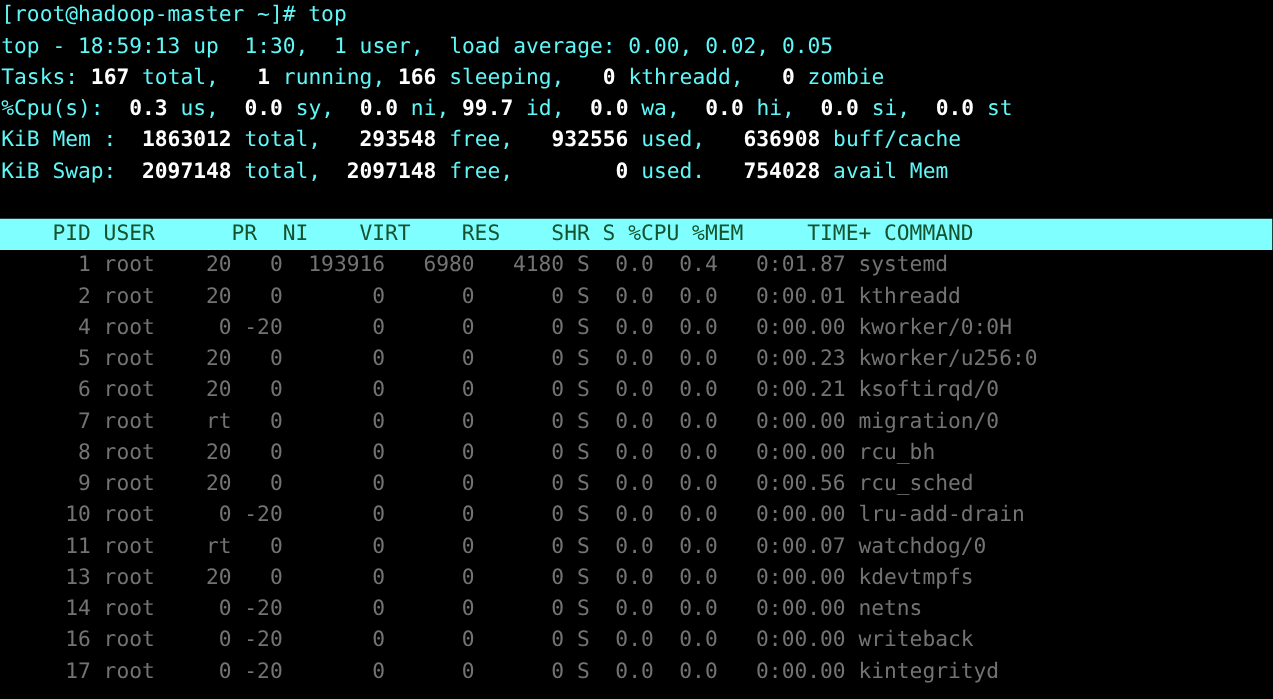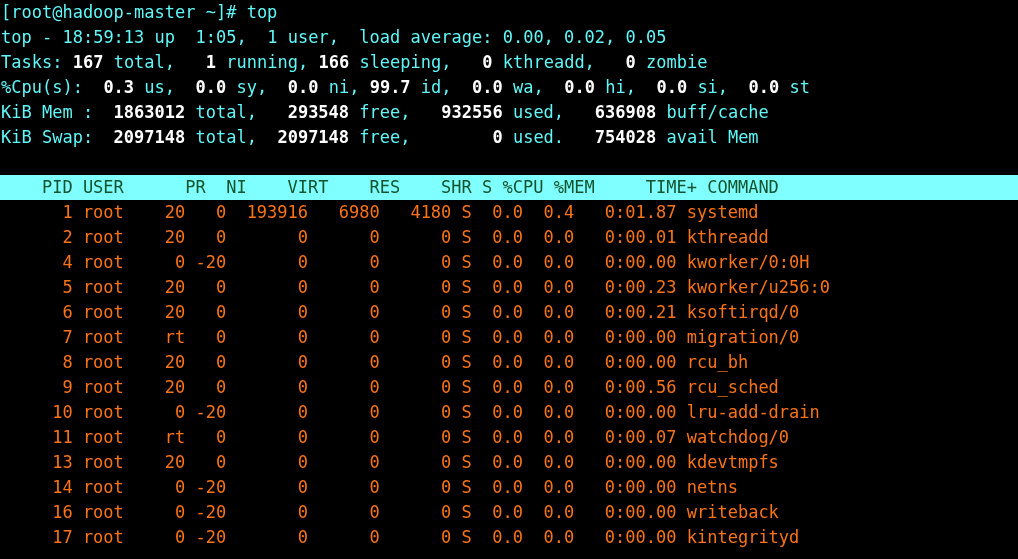--- a/index.html
+++ b/index.html
@@ -45,32 +45,32 @@
     background: #7FFFFF;
     color: #14532d;
     padding-left: 1px;
     width: 1018px;
     box-sizing: border-box;
   }
   .prow {
     height: 25px;
     line-height: 25px;
     white-space: pre;
-    color: #f97316;
+    color: #737373;
     padding-left: 1px;
   }
 </style>
 </head>
 <body>
 
 <div id="terminal">
 
   <div class="line"><span>[root@hadoop-master ~]# </span><span>top</span></div>
 
-  <div class="line"><span>top</span> - <span>18:59:13</span> <span>up</span>  <span>1:05,</span>  <span>1 user,</span>  <span>load average:</span> <span>0.00,</span> <span>0.02,</span> <span>0.05</span></div>
+  <div class="line"><span>top</span> - <span>18:59:13</span> <span>up</span>  <span>1:30,</span>  <span>1 user,</span>  <span>load average:</span> <span>0.00,</span> <span>0.02,</span> <span>0.05</span></div>
 
   <div class="line"><span>Tasks:</span> <span class="num">167</span> <span>total,</span>   <span class="num">1</span> <span>running,</span> <span class="num">166</span> <span>sleeping,</span>   <span class="num">0</span> <span>kthreadd,</span>   <span class="num">0</span> <span>zombie</span></div>
 
   <div class="line"><span>%Cpu(s):</span>  <span class="num">0.3</span> <span>us,</span>  <span class="num">0.0</span> <span>sy,</span>  <span class="num">0.0</span> <span>ni,</span> <span class="num">99.7</span> <span>id,</span>  <span class="num">0.0</span> <span>wa,</span>  <span class="num">0.0</span> <span>hi,</span>  <span class="num">0.0</span> <span>si,</span>  <span class="num">0.0</span> <span>st</span></div>
 
   <div class="line"><span>KiB Mem :</span>  <span class="num">1863012</span> <span>total,</span>   <span class="num">293548</span> <span>free,</span>   <span class="num">932556</span> <span>used,</span>   <span class="num">636908</span> <span>buff/cache</span></div>
 
   <div class="line"><span>KiB Swap:</span>  <span class="num">2097148</span> <span>total,</span>  <span class="num">2097148</span> <span>free,</span>        <span class="num">0</span> <span>used.</span>   <span class="num">754028</span> <span>avail Mem</span></div>
 
   <div class="line blank"> </div>

